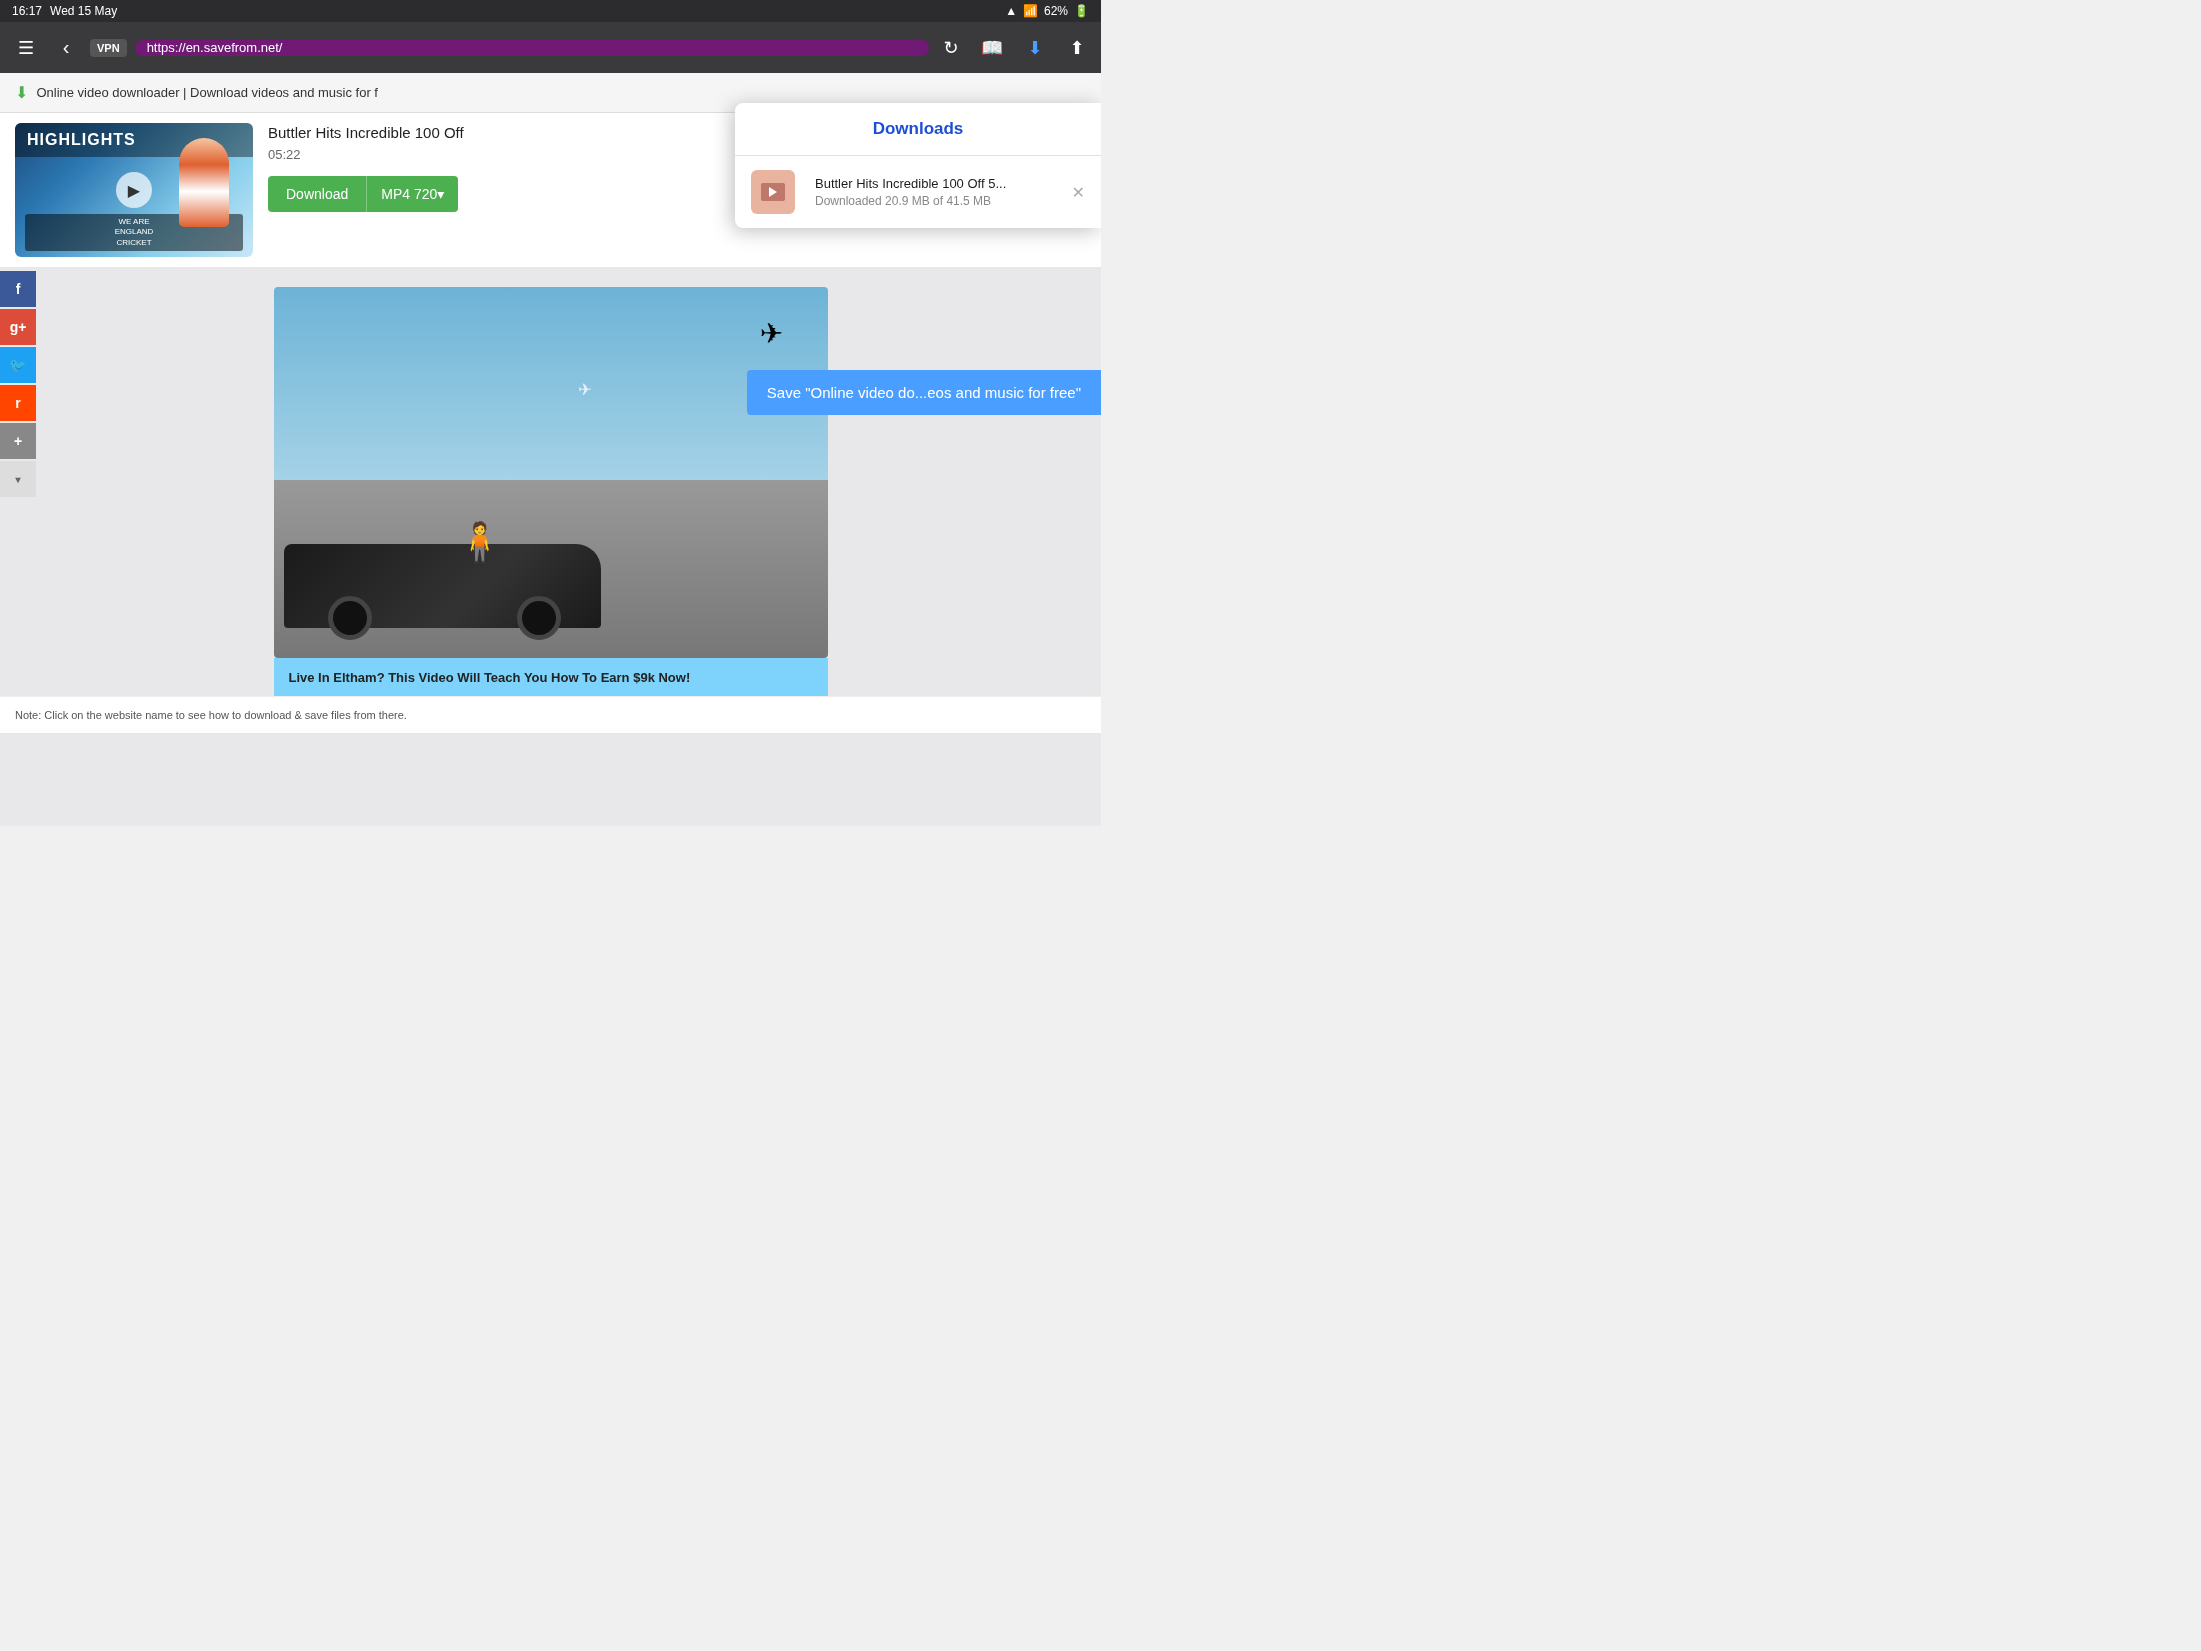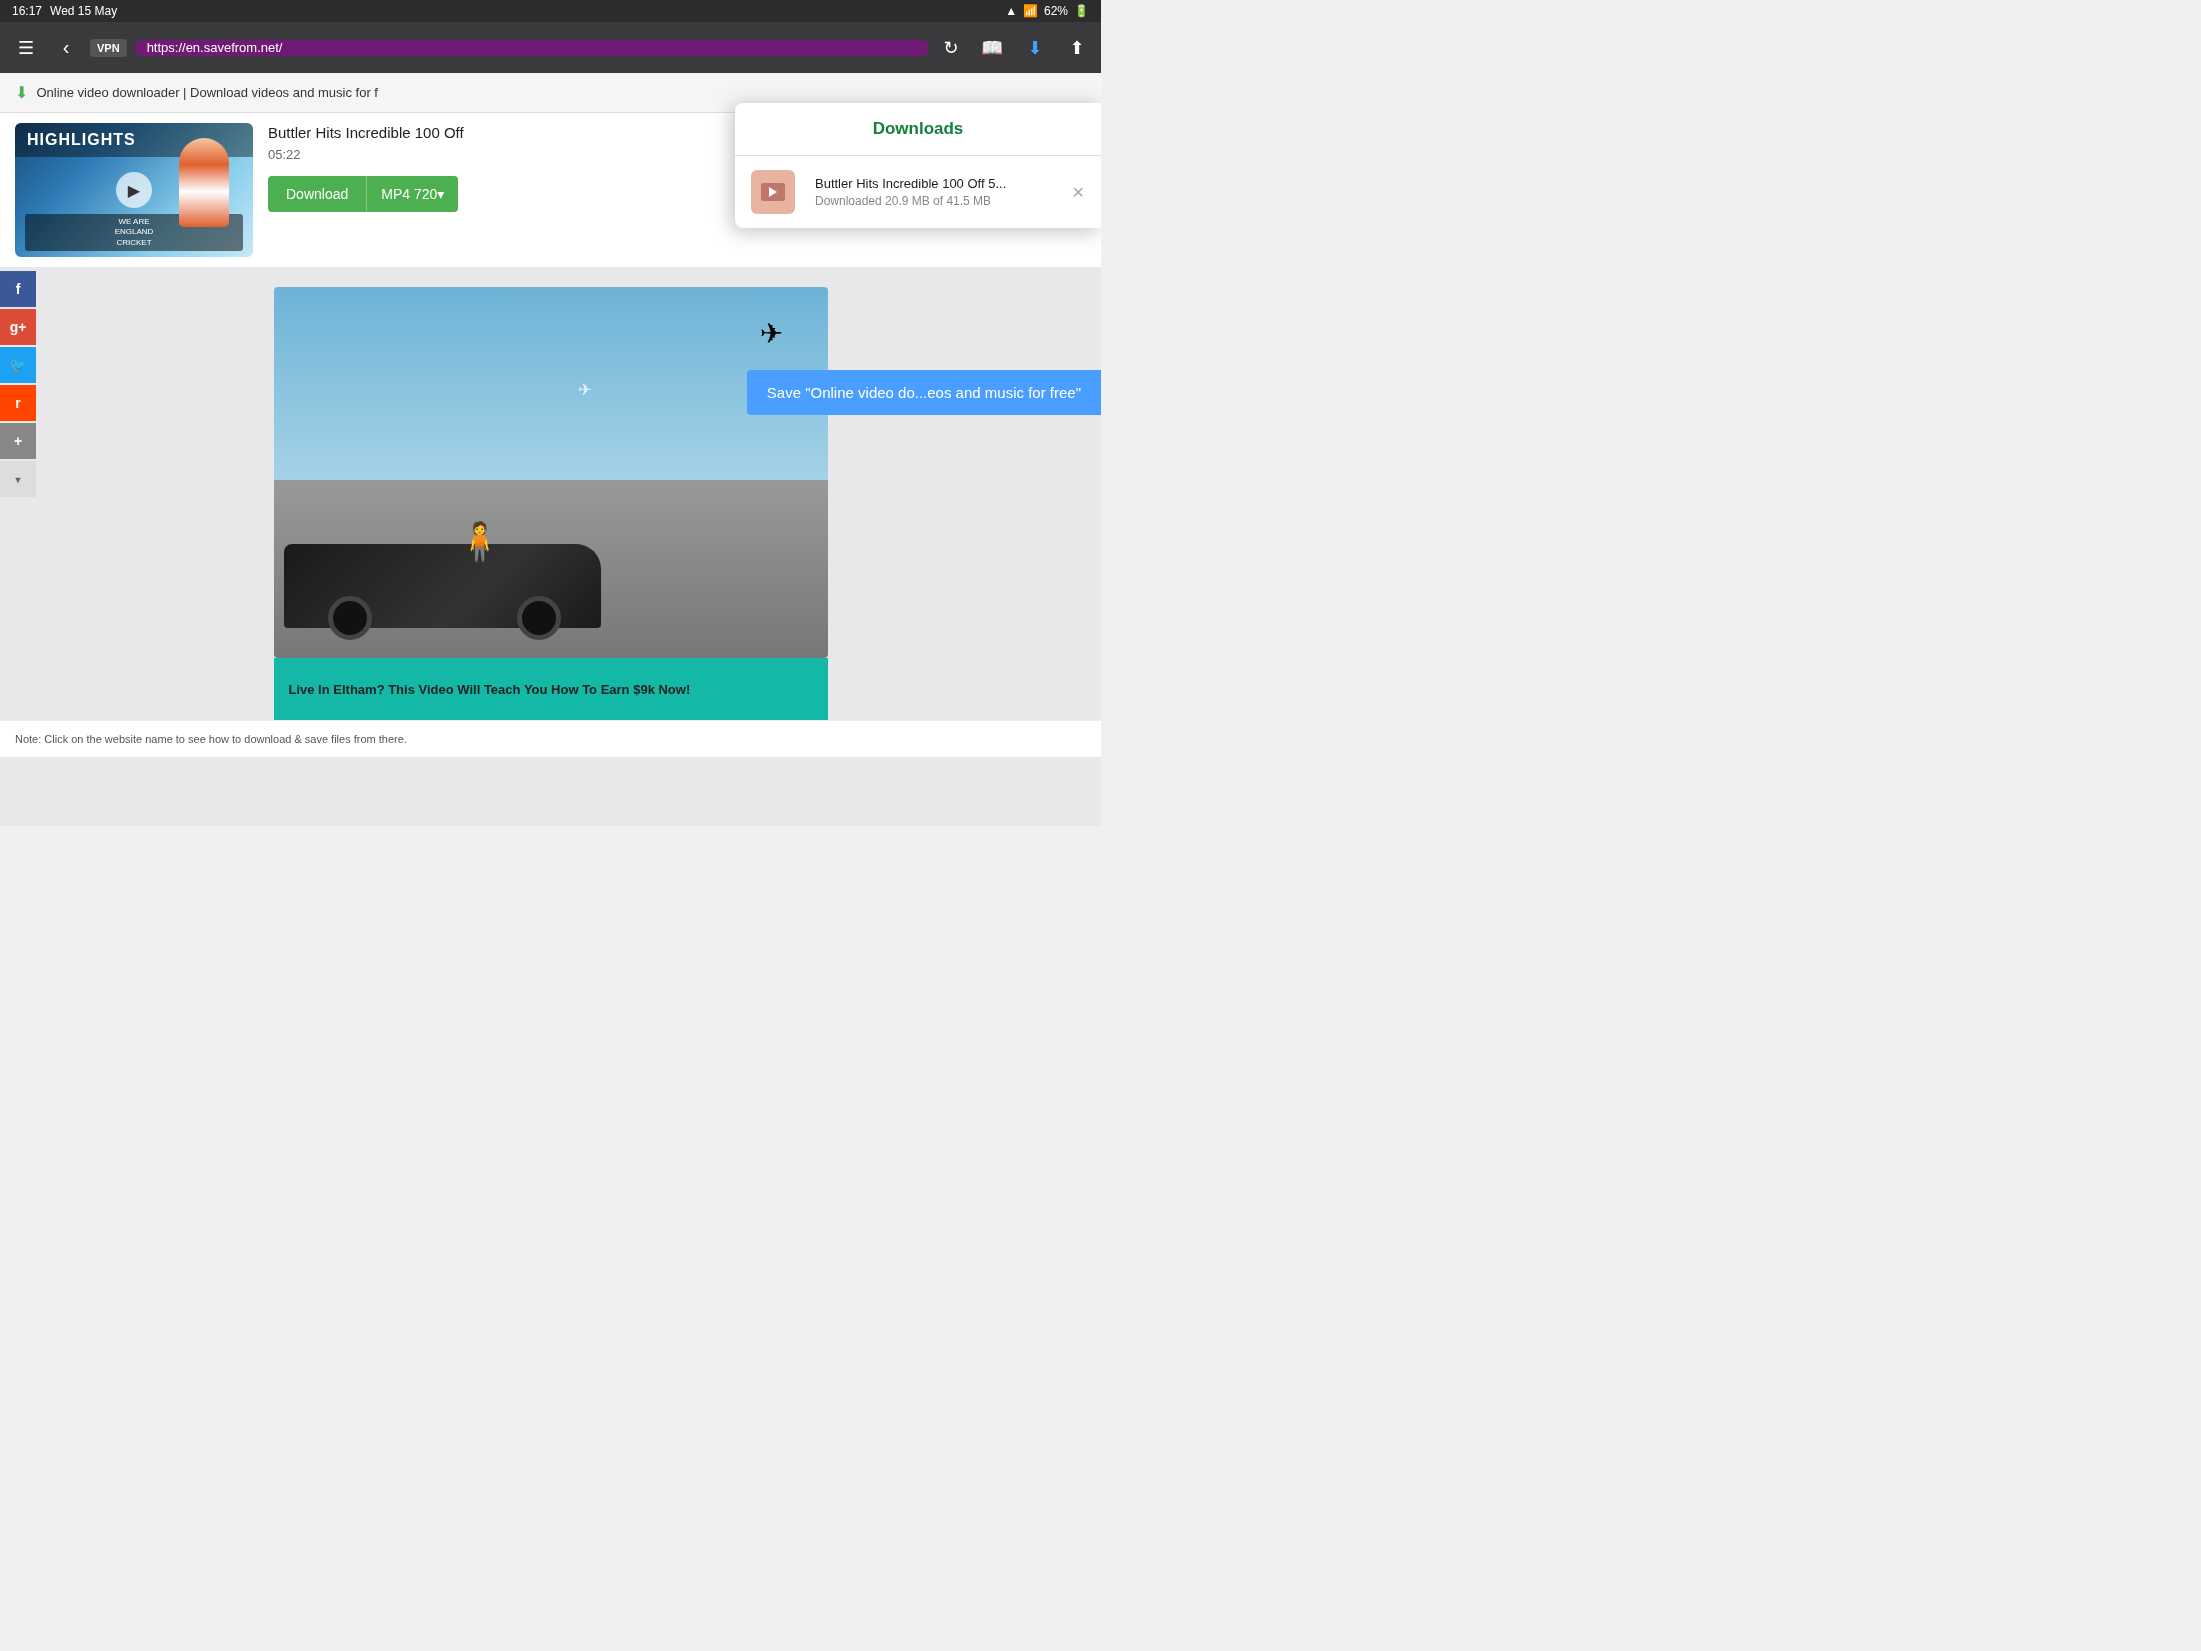--- a/index.html
+++ b/index.html
@@ -310,21 +310,21 @@
       overflow: hidden;
     }
     .downloads-header {
       padding: 16px 18px;
       border-bottom: 1px solid #e0e0e0;
       text-align: center;
     }
     .downloads-title {
       font-size: 17px;
       font-weight: 600;
-      color: #15803d;
+      color: #1d4ed8;
     }
     .download-item {
       display: flex;
       align-items: center;
       padding: 14px 16px;
       gap: 20px;
       position: relative;
     }
     .download-icon {
       width: 44px;
@@ -467,21 +467,21 @@
 
         <div style="position:absolute; bottom:30px; left:10px; width:317px; height:84px; background:linear-gradient(135deg, #1a1a1a 0%, #333 60%, #1a1a1a 100%); border-radius:8px 25px 4px 4px;"></div>
 
         <div style="position:absolute; bottom:18px; left:54px; width:44px; height:44px; background:#111; border-radius:50%; border:5px solid #444;"></div>
         <div style="position:absolute; bottom:18px; left:243px; width:44px; height:44px; background:#111; border-radius:50%; border:5px solid #444;"></div>
 
         <div style="position:absolute; bottom:94px; left:183px; font-size:38px;">🧍</div>
 
         <div style="position:absolute; top:25%; left:55%; font-size:16px; color:rgba(255,255,255,0.8);">✈</div>
       </div>
-      <div style="background:#14b8a6; width:554px; padding:22px 15px;">
+      <div style="background:#7dd3fc; width:554px; padding:10px 15px;">
         <span style="font-size:13px; font-weight:700; color:#222;">Live In Eltham? This Video Will Teach You How To Earn $9k Now!</span>
       </div>
     </div>
 
 
     <div class="bottom-note">
       <span>Note: Click on the website name to see how to download &amp; save files from there.</span>
     </div>
 
   </div>

